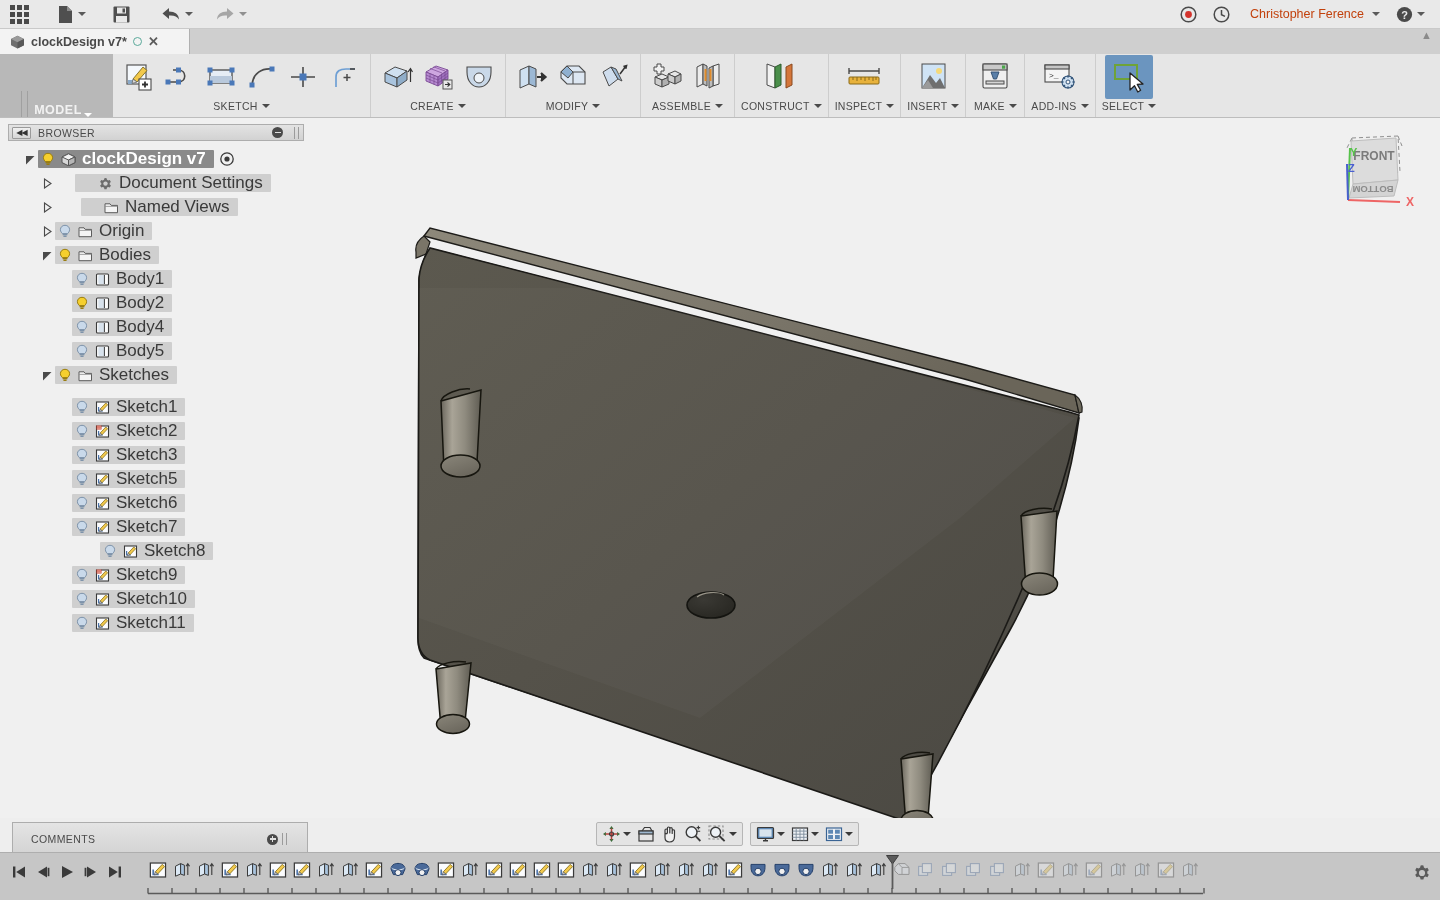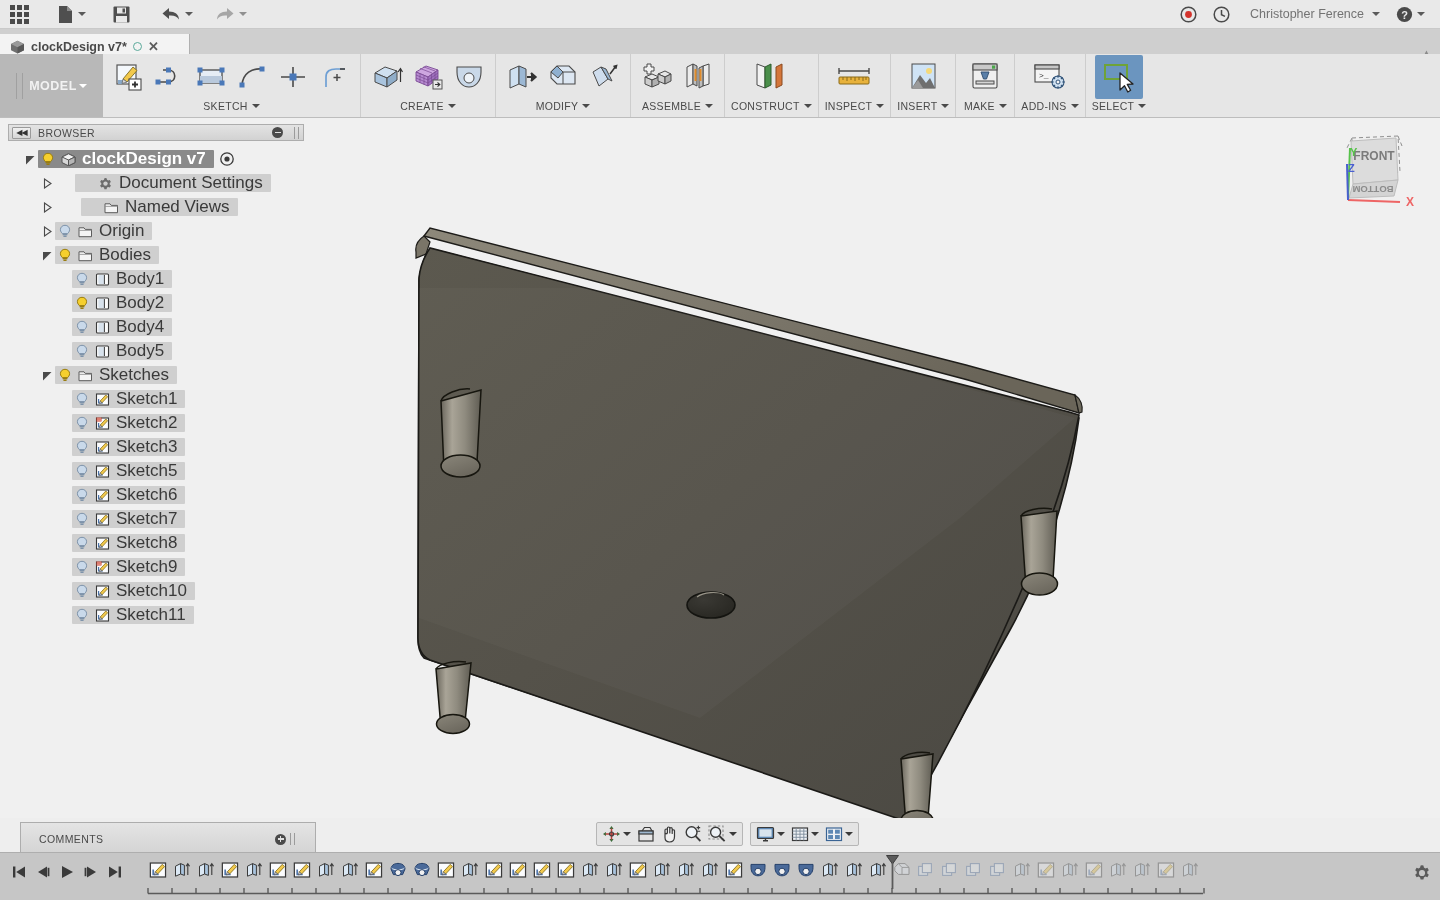--- a/index.html
+++ b/index.html
@@ -19,47 +19,47 @@
     display:flex; align-items:center;
   }
   .tb-btn{ display:flex; align-items:center; justify-content:center;
     height:29px; padding:0 7px; cursor:pointer; }
   .grid-ico{ display:grid; grid-template-columns:repeat(3,5px); grid-template-rows:repeat(3,5px); gap:2px;}
   .grid-ico i{ background:#4a4a4a; display:block; width:5px; height:5px;}
   .caret{ width:0;height:0;border-left:4px solid transparent;border-right:4px solid transparent;
     border-top:4px solid #5a5a5a; margin-left:4px;}
   .caret.light{ border-top-color:#909090;}
   .topbar-right{ margin-left:auto; display:flex; align-items:center; padding-right:8px; gap:2px;}
-  .user-name{ font-size:12.5px; color:#737373; padding:0 4px; }
+  .user-name{ font-size:12.5px; color:#c2410c; padding:0 4px; }
 
   
   .tabstrip{
     position:absolute; left:0; top:29px; width:1440px; height:31px;
     background:#cfcfcf; border-bottom:1px solid #b4b4b4;
-    display:flex; align-items:flex-end;
+    display:flex; 
   }
   .doctab{
     height:25px; background:#f3f3f3; border-right:1px solid #b0b0b0;
     display:flex; align-items:center; gap:6px; padding:0 8px 0 10px;
     font-size:12.5px; font-weight:bold; color:#4a4a4a; min-width:190px;
     cursor:pointer;
   }
   .tab-cube{ width:15px;height:14px; position:relative; }
   .tab-dot{ width:9px;height:9px;border-radius:50%;border:1.4px solid #5aa99a; }
   .tab-x{ font-size:13px; color:#5c5c5c; line-height:1; }
   .strip-collapse{ margin-left:auto; padding-right:8px; color:#8a8a8a; font-size:11px; }
 
   
   .ribbon{
     position:absolute; left:0; top:54px; width:1440px; height:64px;
     background:#e6e6e6; border-bottom:1px solid #bdbdbd;
     display:flex; align-items:stretch;
   }
   .model-chip{
-    width:103px; background:#b8b8b8; display:flex; align-items:center; justify-content:center;
+    width:113px; background:#b8b8b8; display:flex; align-items:flex-end; justify-content:center;
     gap:2px; cursor:pointer; color:#f2f2f2; font-size:12.5px; font-weight:bold; letter-spacing:.5px;
   }
   .chip-grip{ width:7px;height:26px; border-left:1px solid #a0a0a0;border-right:1px solid #a0a0a0;
      margin-right:4px;}
   .caret-w{ width:0;height:0;border-left:4px solid transparent;border-right:4px solid transparent;
     border-top:4px solid #ffffff;}
   .rgroup{ display:flex; flex-direction:column; align-items:center;
     border-right:1px solid #cdcdcd; padding:0 6px; position:relative; }
   .rgroup:last-child{border-right:none;}
   .ricons{ display:flex; align-items:center; gap:1px; height:44px; padding-top:2px;}
@@ -105,21 +105,21 @@
 
   
   .canvas{
     position:absolute; left:0; top:118px; width:1440px; height:700px;
     background:#f0f0f0; overflow:hidden;
   }
   .viewcube{ position:absolute; right:8px; top:2px; width:110px;height:110px; cursor:pointer;}
 
   
   .comments{
-    position:absolute; left:20px; top:822px; width:296px; height:34px;
+    position:absolute; left:12px; top:822px; width:296px; height:34px;
     background:linear-gradient(#e4e4e4,#d3d3d3); border:1px solid #adadad;
     display:flex; align-items:center; padding:0 20px 0 18px; cursor:pointer;
   }
   .comments .ctitle{ font-size:10.5px; color:#4a4a4a; letter-spacing:.4px;}
   .comments .plus{ margin-left:auto; width:11px;height:11px;border-radius:50%;
     background:#4a4a4a; position:relative; cursor:pointer;}
   .comments .plus::before,.comments .plus::after{content:"";position:absolute;background:#e0e0e0;}
   .comments .plus::before{left:2.5px;top:4.7px;width:6px;height:1.6px;}
   .comments .plus::after{top:2.5px;left:4.7px;height:6px;width:1.6px;}
 
@@ -794,21 +794,21 @@
               <rect x="4.6" y="9.8" width="4.8" height="1.5" fill="#9a7d10"></rect>
               <rect x="5.3" y="11.5" width="3.4" height="1.4" rx=".6" fill="#9a7d10"></rect>
             </svg>
             <svg width="15" height="13" viewBox="0 0 15 13" class="ficon">
               <path d="M1 2.8 h5 l1.2 1.6 h6.3 v7.3 h-12.5 z" fill="#f4f4f4" stroke="#5c5c5c" stroke-width="1"></path>
               <path d="M1 5.4 h12.5" stroke="#8a8a8a" stroke-width=".8"></path>
             </svg>
             <span class="tlabel">Sketches</span>
           </div>
         </div>
-        <div class="trow" style="padding-left: 48px;">
+        <div class="trow" style="padding-left: 48px; margin-top: 8px;">
           <span class="arrow"></span>
           <div class="tbg">
             <svg width="14" height="14" viewBox="0 0 14 14" class="bulb">
               <path d="M7 1.3 C9.7 1.3 11.6 3.2 11.6 5.7 C11.6 7.5 10.4 8.6 9.7 9.6 L4.3 9.6 C3.6 8.6 2.4 7.5 2.4 5.7 C2.4 3.2 4.3 1.3 7 1.3 Z" fill="#c9d9ea" stroke="#7e93aa" stroke-width="1"></path>
               <rect x="4.6" y="9.8" width="4.8" height="1.5" fill="#7e93aa"></rect>
               <rect x="5.3" y="11.5" width="3.4" height="1.4" rx=".6" fill="#7e93aa"></rect>
             </svg>
             <svg width="15" height="13" viewBox="0 0 15 13" class="ficon">
               <rect x="1.5" y="1" width="12" height="11" fill="#fbfcfe" stroke="#3a3a3a" stroke-width="1.1"></rect>
               <path d="M3 10.5 L3 6 L4.2 6 L4.2 9.3 L8 9.3 L8 10.5 Z" fill="#4a72a8"></path>
@@ -900,21 +900,21 @@
             </svg>
             <svg width="15" height="13" viewBox="0 0 15 13" class="ficon">
               <rect x="1.5" y="1" width="12" height="11" fill="#fbfcfe" stroke="#3a3a3a" stroke-width="1.1"></rect>
               <path d="M3 10.5 L3 6 L4.2 6 L4.2 9.3 L8 9.3 L8 10.5 Z" fill="#4a72a8"></path>
               <path d="M5.2 8 L10.8 2 L12.6 3.8 L7 9.8 Z" fill="#f2c94c" stroke="#8a7420" stroke-width=".8"></path>
               <path d="M5.2 8 L7 9.8 L4.4 10.6 Z" fill="#dedede" stroke="#5c5c5c" stroke-width=".7"></path>
             </svg>
             <span class="tlabel">Sketch7</span>
           </div>
         </div>
-        <div class="trow" style="padding-left: 48px;">
+        <div class="trow" style="padding-left: 48px; gap: 28px;">
           <span class="arrow"></span>
           <div class="tbg">
             <svg width="14" height="14" viewBox="0 0 14 14" class="bulb">
               <path d="M7 1.3 C9.7 1.3 11.6 3.2 11.6 5.7 C11.6 7.5 10.4 8.6 9.7 9.6 L4.3 9.6 C3.6 8.6 2.4 7.5 2.4 5.7 C2.4 3.2 4.3 1.3 7 1.3 Z" fill="#c9d9ea" stroke="#7e93aa" stroke-width="1"></path>
               <rect x="4.6" y="9.8" width="4.8" height="1.5" fill="#7e93aa"></rect>
               <rect x="5.3" y="11.5" width="3.4" height="1.4" rx=".6" fill="#7e93aa"></rect>
             </svg>
             <svg width="15" height="13" viewBox="0 0 15 13" class="ficon">
               <rect x="1.5" y="1" width="12" height="11" fill="#fbfcfe" stroke="#3a3a3a" stroke-width="1.1"></rect>
               <path d="M3 10.5 L3 6 L4.2 6 L4.2 9.3 L8 9.3 L8 10.5 Z" fill="#4a72a8"></path>

